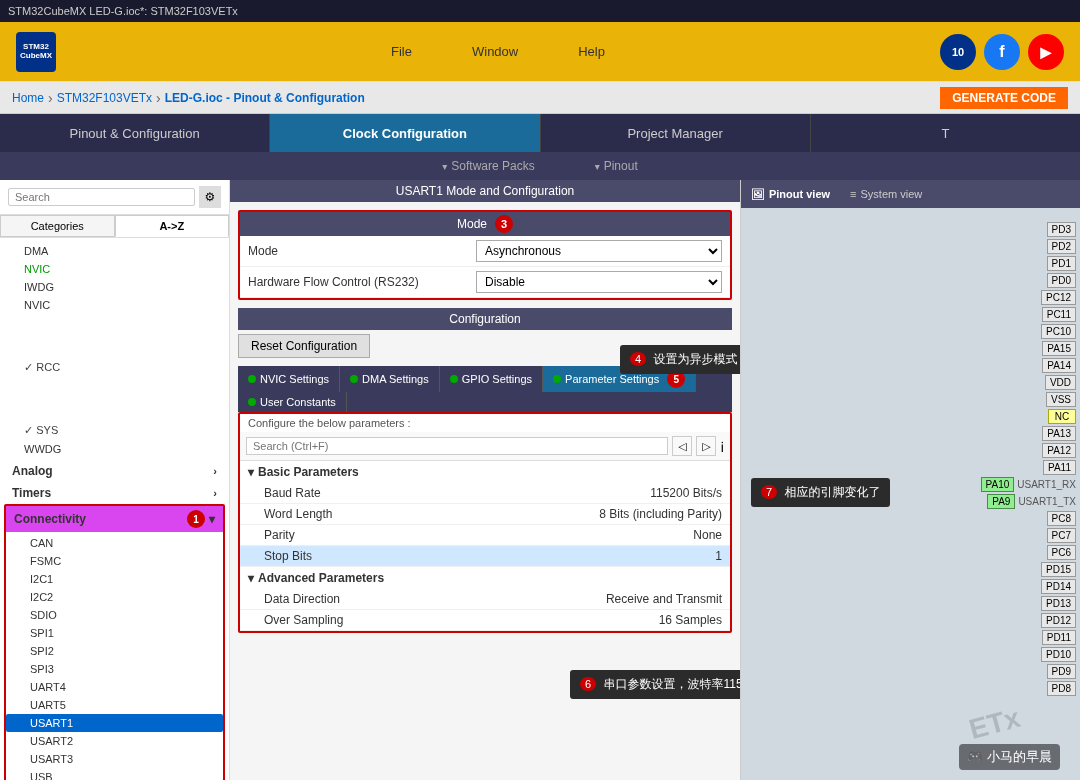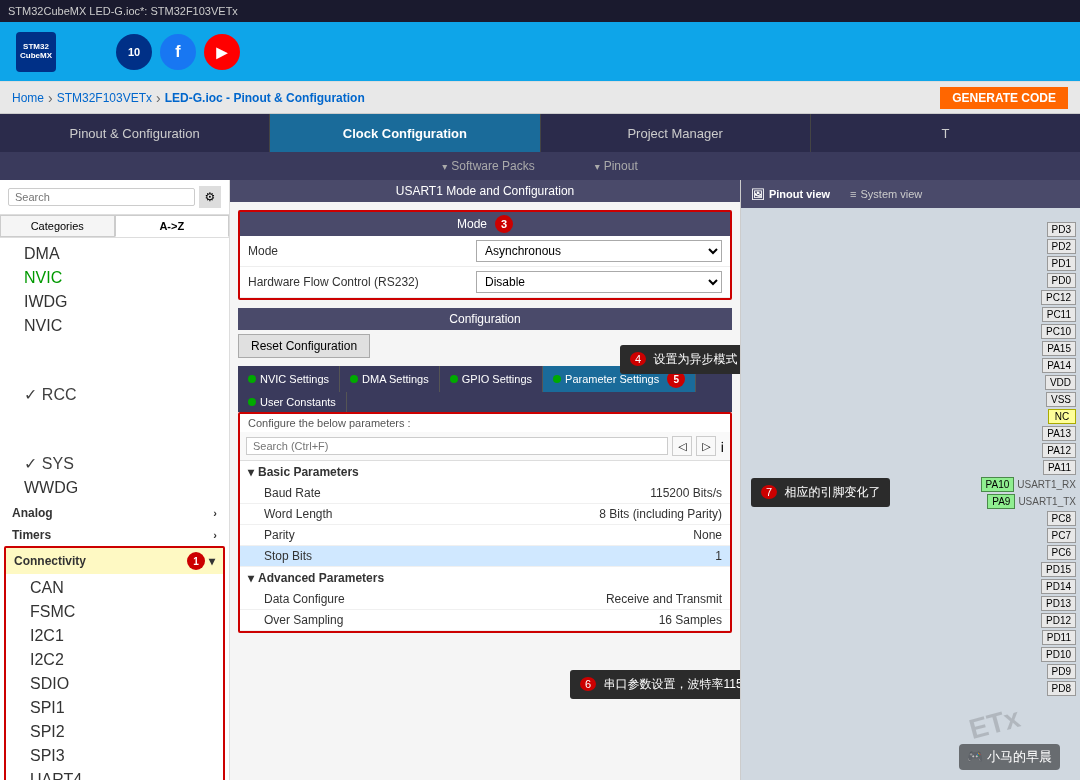--- a/index.html
+++ b/index.html
@@ -11,27 +11,27 @@
       color: #ccc;
       height: 22px;
       display: flex;
       align-items: center;
       padding: 0 8px;
       font-size: 11px;
     }
 
     
     #header {
-      background: #0ea5e9;
+      background: #eab308;
       height: 60px;
       display: flex;
       align-items: center;
       padding: 0 16px;
       border-bottom: 1px solid #ddd;
-      gap: 60px;
+      gap: 40px;
     }
     #logo {
       display: flex;
       align-items: center;
       gap: 6px;
     }
     #logo-icon {
       width: 40px;
       height: 40px;
       background: #003087;
@@ -192,42 +192,42 @@
       font-size: 12px;
       font-weight: bold;
       color: #333;
       cursor: pointer;
       display: flex;
       align-items: center;
       gap: 4px;
     }
     .sidebar-item {
       padding: 3px 24px;
-      font-size: 16px;
+      font-size: 11px;
       color: #333;
       cursor: pointer;
     }
     .sidebar-item.active { background: #0066cc; color: #fff; border-radius: 2px; }
     .sidebar-item.checked { color: #404040; margin-top: 44px; }
     .sidebar-item.checked::before { content: '✓ '; }
     .connectivity-box {
       border: 2px solid #cc0000;
       margin: 2px 4px;
       border-radius: 2px;
     }
     .connectivity-header {
       padding: 4px 8px;
       font-size: 12px;
       font-weight: bold;
       color: #333;
       cursor: pointer;
       display: flex;
       align-items: center;
       justify-content: space-between;
-      background: #fef9c3;
+      background: #d946ef;
     }
 
     
     #main-panel {
       flex: 1;
       background: #f5f5f5;
       overflow: hidden;
       position: relative;
     }
 
@@ -470,20 +470,25 @@
 </head>
 <body>
 
 <div id="titlebar">
   <span>STM32CubeMX LED-G.ioc*: STM32F103VETx</span>
 </div>
 
 <div id="header">
   <div id="logo">
     <div id="logo-icon">STM32<br>CubeMX</div>
+  </div>
+  <div id="nav-links">
+    <span>File</span>
+    <span>Window</span>
+    <span>Help</span>
   </div>
   <div id="header-right">
     <div class="header-circle circle-blue">
       <span>10</span>
     </div>
     <div class="header-circle circle-fb">f</div>
     <div class="header-circle circle-yt">▶</div>
   </div>
 </div>
 
@@ -657,21 +662,21 @@
         <div class="param-row highlighted">
           <span class="param-name">Stop Bits</span>
           <span class="param-value">1</span>
         </div>
 
         <div class="param-group-header">
           <span>▾</span>
           <span>Advanced Parameters</span>
         </div>
         <div class="param-row">
-          <span class="param-name">Data Configure</span>
+          <span class="param-name">Data Direction</span>
           <span class="param-value">Receive and Transmit</span>
         </div>
         <div class="param-row">
           <span class="param-name">Over Sampling</span>
           <span class="param-value">16 Samples</span>
         </div>
       </div>
     </div>
 
     <div class="tooltip-callout" style="left:340px;top:490px;max-width:360px;line-height:1.4;">

